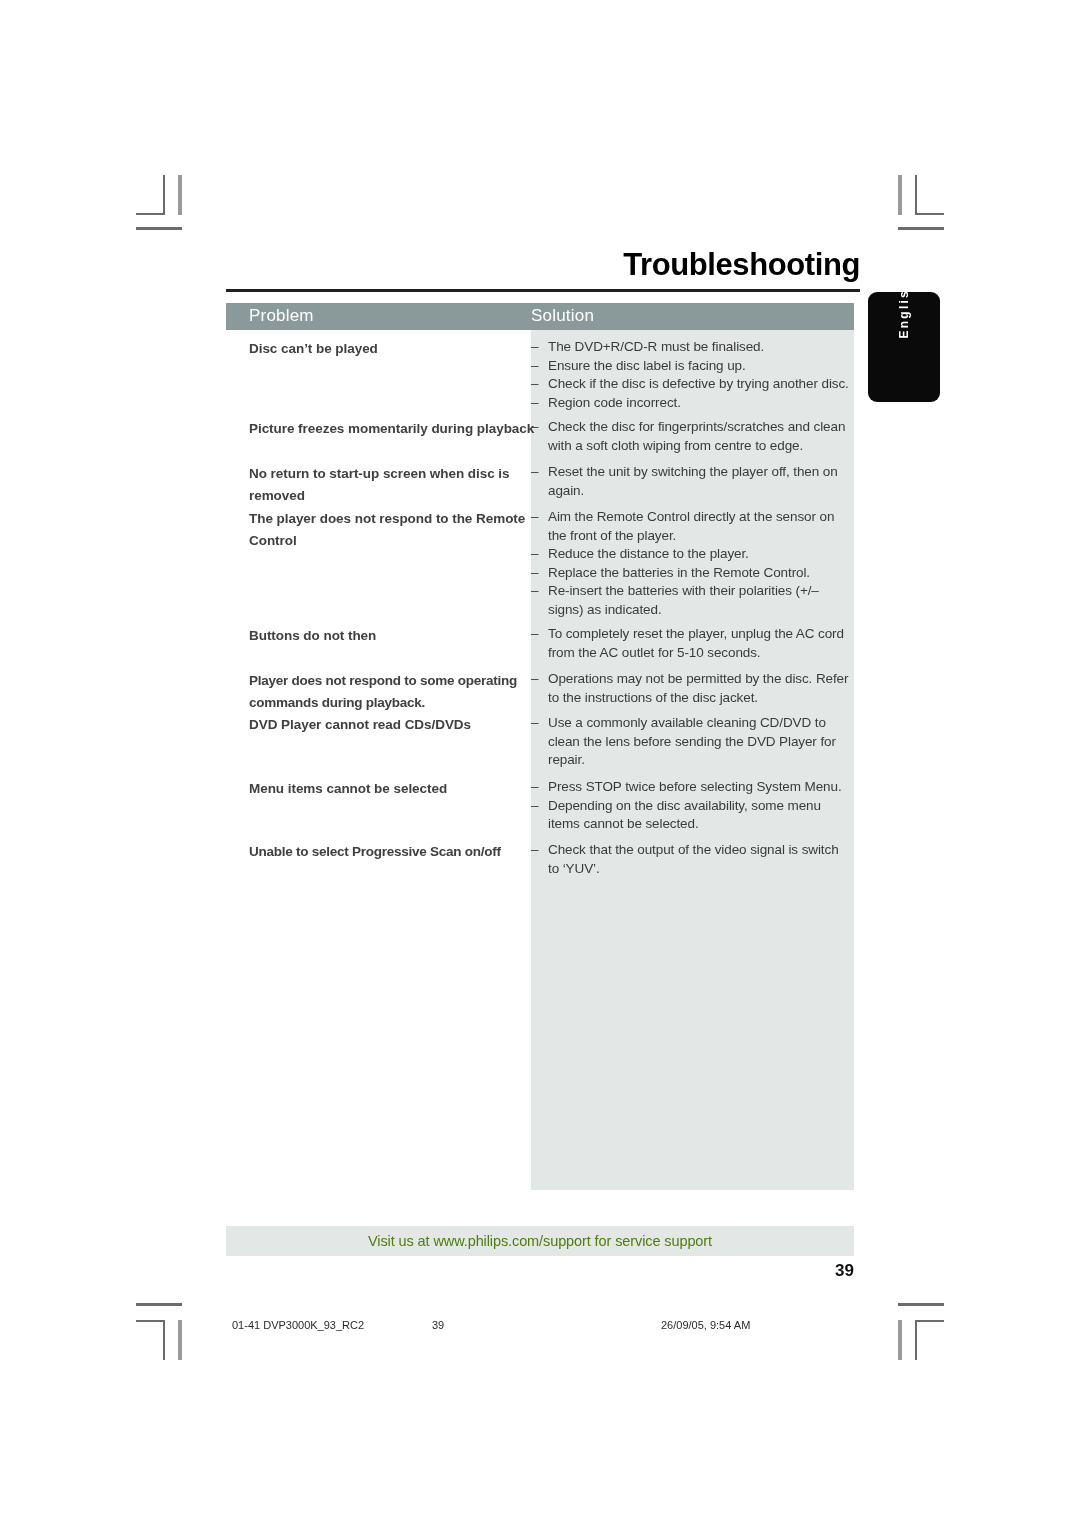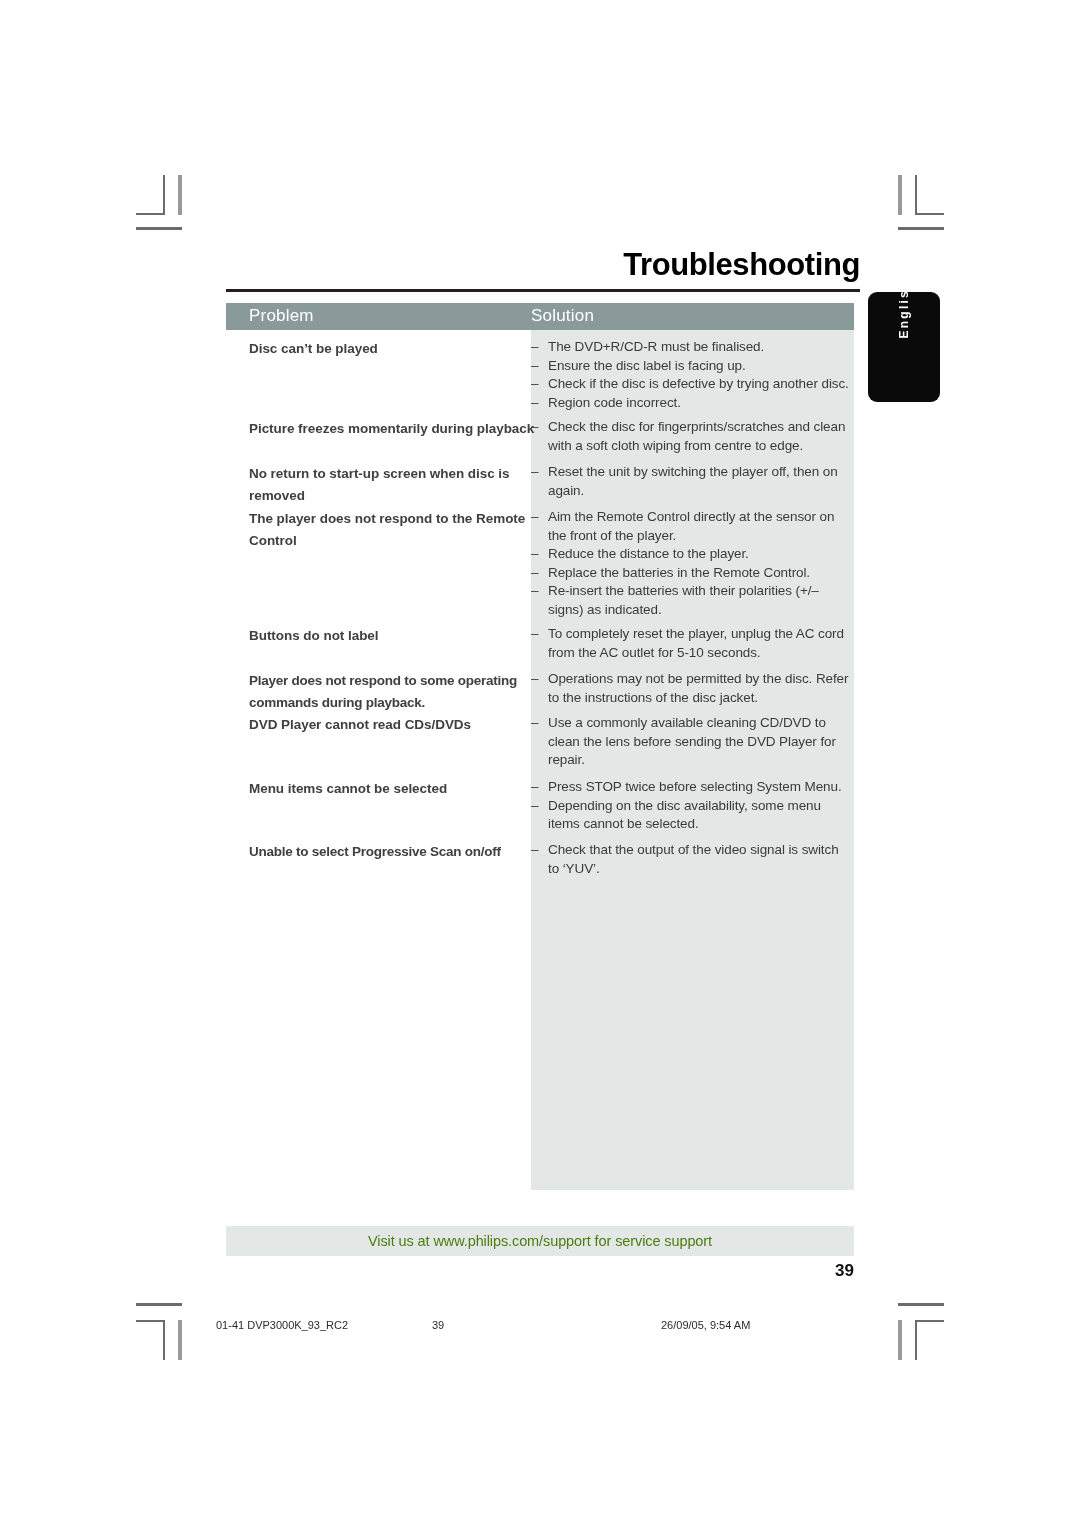--- a/index.html
+++ b/index.html
@@ -168,21 +168,21 @@
   }
 
   
   .pf {
     position: absolute;
     top: 1319px;
     font-size: 11px;
     color: #2b2b2b;
     font-family: "Liberation Sans", sans-serif;
   }
-  #pf-file { left: 194px; padding-left: 22px; }
+  #pf-file { left: 210px; padding-left: 22px; }
   #pf-page { left: 432px; }
   #pf-date { left: 661px; }
 </style>
 </head>
 <body>
 
 <div class="mark" style="left:163px; top:175px; width:2px; height:40px;"></div>
 <div class="mark" style="left:136px; top:213px; width:29px; height:2px;"></div>
 <div class="mark-light" style="left:178px; top:175px; width:4px; height:40px;"></div>
 <div class="mark" style="left:136px; top:227px; width:46px; height:3px;"></div>
@@ -242,21 +242,21 @@
     <div class="problem">The player does not respond to the Remote Control</div>
     <div class="solution">
       <div class="bullet"><span class="dash">–</span><span>Aim the Remote Control directly at the sensor on the front of the player.</span></div>
       <div class="bullet"><span class="dash">–</span><span>Reduce the distance to the player.</span></div>
       <div class="bullet"><span class="dash">–</span><span>Replace the batteries in the Remote Control.</span></div>
       <div class="bullet"><span class="dash">–</span><span>Re-insert the batteries with their polarities (+/– signs) as indicated.</span></div>
     </div>
   </div>
 
   <div class="row" style="top:322px;">
-    <div class="problem">Buttons do not label</div>
+    <div class="problem">Buttons do not then</div>
     <div class="solution">
       <div class="bullet"><span class="dash">–</span><span>To completely reset the player, unplug the AC cord from the AC outlet for 5-10 seconds.</span></div>
     </div>
   </div>
 
   <div class="row" style="top:367px;">
     <div class="problem wide">Player does not respond to some operating commands during playback.</div>
     <div class="solution">
       <div class="bullet"><span class="dash">–</span><span>Operations may not be permitted by the disc. Refer to the instructions of  the disc jacket.</span></div>
     </div>

